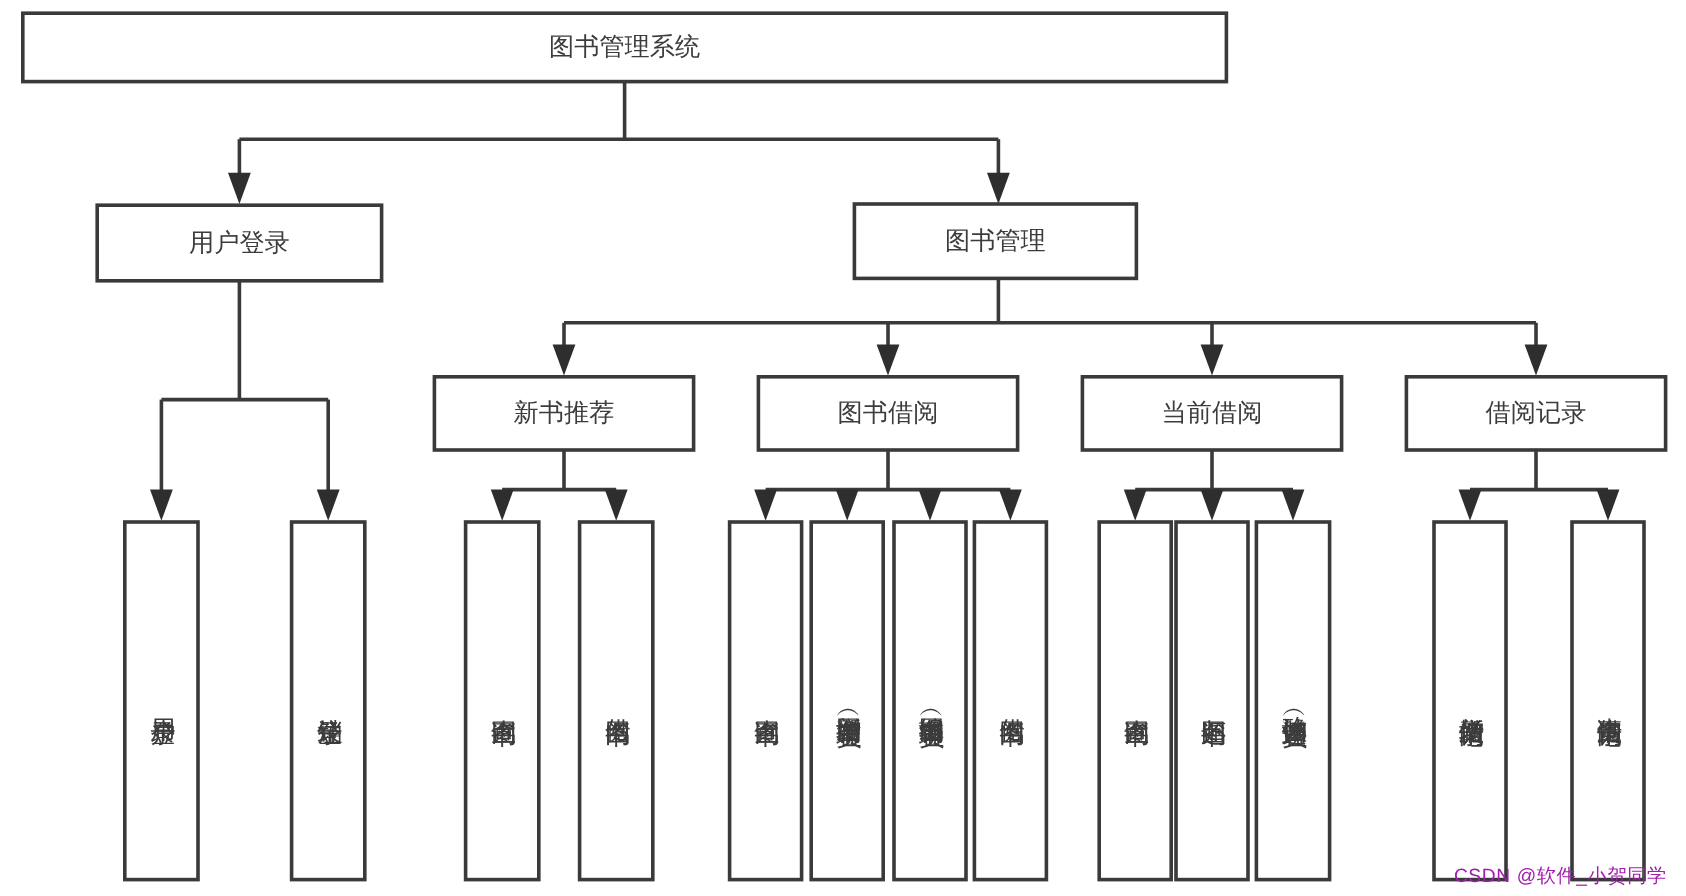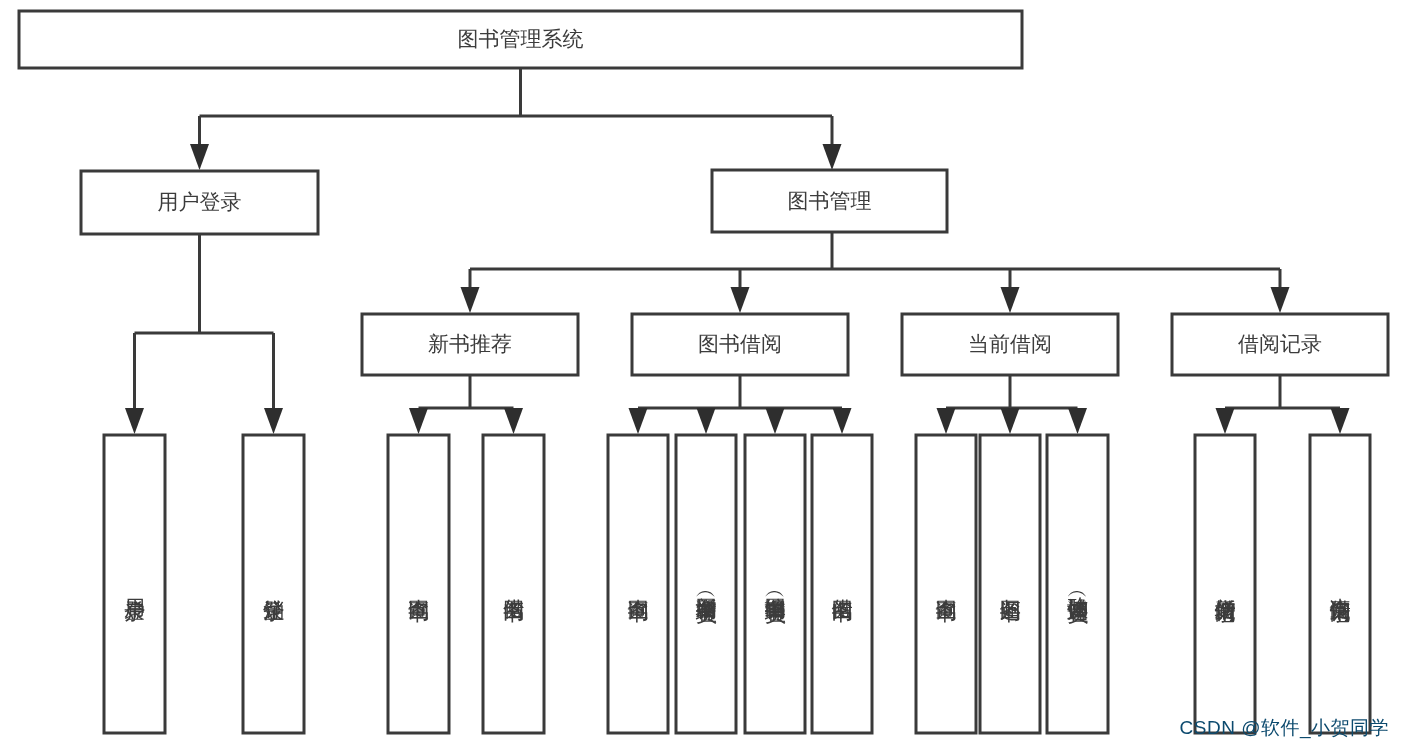--- a/index.html
+++ b/index.html
@@ -62,22 +62,22 @@
     justify-content: center;
     text-align: center;
     white-space: nowrap;
     pointer-events: none;
   }
   .watermark {
     position: absolute;
     right: 10px;
     bottom: 6px;
     font-family: "Liberation Sans", "DejaVu Sans", sans-serif;
-    font-size: 19px;
-    color: #0c4a6e;
+    font-size: 16px;
+    color: #a21caf;
     letter-spacing: 0.5px;
     white-space: nowrap;
   }
 </style>
 </head>
 <body>
 
 <div id="diagram-root">
 
   <svg id="tree-svg" viewBox="0 0 1405 747">

